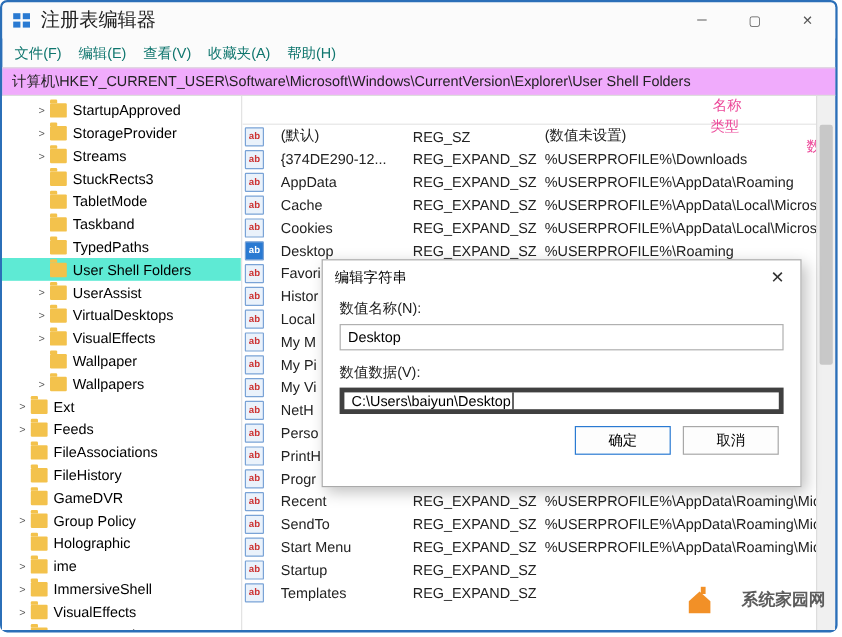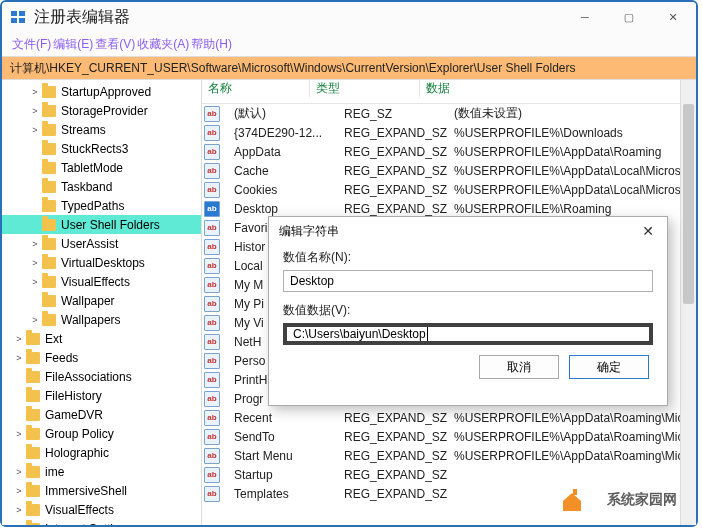--- a/index.html
+++ b/index.html
@@ -3,33 +3,33 @@
 <meta charset="utf-8">
 <style>
 * { box-sizing: border-box; margin: 0; padding: 0; font-family: "Segoe UI", "Microsoft YaHei", sans-serif; }
 body { width: 702px; height: 531px; background: #fff; position: relative; overflow: hidden; }
 .win { border: 2px solid #2b6fb8; border-radius: 6px; width: 698px; height: 527px; display: flex; flex-direction: column; background: #fbfbfb; }
 .titlebar { height: 30px; display: flex; align-items: center; padding: 0 8px; background: #fbfbfb; border-top-left-radius: 4px; border-top-right-radius: 4px; }
 .titlebar .icon { width: 16px; height: 16px; margin-right: 8px; }
 .titlebar .title { font-size: 16px; color: #222; flex: 1; }
 .winbtns { display: flex; gap: 14px; }
 .winbtn { width: 30px; height: 22px; display: flex; align-items: center; justify-content: center; font-size: 11px; color: #555; }
-.menubar { height: 24px; display: flex; align-items: center; gap: 2px; padding: 0 10px; font-size: 12px; color: #8b5cf6; }
+.menubar { height: 24px; display: flex; align-items: center; gap: 14px; padding: 0 10px; font-size: 12px; color: #0f766e; }
 .menubar span { cursor: default; }
-.pathbar { height: 24px; border-top: 1px solid #ddd; border-bottom: 1px solid #ddd; padding: 0 8px; display: flex; align-items: center; font-size: 12px; color: #222; background: #fdba74; }
+.pathbar { height: 24px; border-top: 1px solid #ddd; border-bottom: 1px solid #ddd; padding: 0 8px; display: flex; align-items: center; font-size: 12px; color: #222; background: #f0abfc; }
 .body { flex: 1; display: flex; overflow: hidden; }
 .tree { width: 200px; border-right: 1px solid #ddd; overflow-y: auto; background: #fff; font-size: 12px; padding: 2px 0; }
 .tree .row { height: 19px; display: flex; align-items: center; padding-left: 12px; white-space: nowrap; }
 .tree .row.d2 { padding-left: 28px; }
 .tree .row.selected { background: #5eead4; }
 .chev { width: 10px; display: inline-flex; justify-content: center; font-size: 9px; color: #555; margin-right: 2px; }
 .fld { width: 14px; height: 12px; background: #f3c24c; border-radius: 1px; margin-right: 5px; position: relative; }
 .fld::before { content: ""; position: absolute; top: -3px; left: 0; width: 6px; height: 3px; background: #f3c24c; border-radius: 1px 1px 0 0; }
 .list { flex: 1; overflow: hidden; background: #fff; position: relative; }
-.listhead { height: 24px; display: flex; align-items: flex-start; border-bottom: 1px solid #e5e5e5; font-size: 12px; color: #15803d; }
+.listhead { height: 24px; display: flex; align-items: flex-end; border-bottom: 1px solid #e5e5e5; font-size: 12px; color: #ec4899; flex-direction: column; }
 .col-name { width: 108px; padding-left: 6px; border-right: 1px solid #e5e5e5; }
 .col-type { width: 110px; padding-left: 6px; border-right: 1px solid #e5e5e5; }
 .col-data { flex: 1; padding-left: 6px; }
 .listbody { overflow: hidden; }
 .lrow { height: 19px; display: flex; align-items: center; font-size: 12px; color: #222; }
 .lrow .ic { width: 16px; height: 16px; margin: 0 14px 0 2px; display: flex; align-items: center; justify-content: center; border: 1px solid #7aa3d6; background: #eaf2fb; font-size: 8px; color: #c33; font-weight: bold; border-radius: 1px; }
 .lrow.selected .ic { background: #2a7ad2; color: #fff; }
 .lrow.selected { background: transparent; }
 .lrow .c1 { width: 104px; overflow: hidden; white-space: nowrap; }
 .lrow .c2 { width: 110px; padding-left: 6px; }
@@ -42,21 +42,21 @@
 .dialog .dtitle .t { flex: 1; font-size: 12px; }
 .dialog .x { width: 18px; text-align: center; font-size: 14px; color: #333; }
 .dialog .dbody { padding: 4px 14px 10px; }
 .dialog label { font-size: 12px; color: #222; }
 .dialog .field { width: 100%; height: 22px; border: 1px solid #b0b0b0; margin: 4px 0 10px; padding: 0 6px; font-size: 12px; display: flex; align-items: center; background: #fff; }
 .dialog .field.hl { border: 4px solid #404040; }
 .dialog .btnrow { display: flex; justify-content: flex-end; gap: 10px; padding-right: 4px; margin-top: 8px; }
 .dialog .btn { width: 80px; height: 24px; border: 1px solid #a8a8a8; background: #fdfdfd; font-size: 12px; display: flex; align-items: center; justify-content: center; }
 .dialog .btn.primary { border-color: #2a7ad2; }
 
-.watermark { position: absolute; right: 25px; bottom: 18px; display: flex; align-items: center; gap: 22px; opacity: 0.95; z-index: 20; }
+.watermark { position: absolute; right: 14px; bottom: 18px; display: flex; align-items: center; gap: 22px; opacity: 0.95; z-index: 20; }
 .watermark .logo { width: 26px; height: 26px; }
 .watermark .txt { font-size: 14px; color: #555; font-weight: bold; }
 .caret { display: inline-block; width: 1px; height: 14px; background: #000; margin-left: 1px; vertical-align: middle; }
 </style>
 </head>
 <body>
 
 <div class="win">
   <div class="titlebar">
     <svg class="icon" viewBox="0 0 16 16">
@@ -355,22 +355,22 @@
     <label>数值名称(N):</label>
     <div class="field">
         <span>Desktop</span>
       </div>
     <label>数值数据(V):</label>
     <div class="field hl">
         <span>C:\Users\baiyun\Desktop</span>
         <span class="caret"></span>
       </div>
     <div class="btnrow">
+      <div class="btn primary">确定</div>
       <div class="btn">取消</div>
-      <div class="btn primary">确定</div>
     </div>
   </div>
 </div>
 
 <div class="watermark">
   <svg class="logo" viewBox="0 0 26 26">
       <polygon points="4,14 13,6 22,14 22,24 4,24" fill="#f28b1c"></polygon>
       <rect x="14" y="2" width="4" height="6" fill="#f28b1c"></rect>
     </svg>
   <div class="txt">系统家园网</div>

